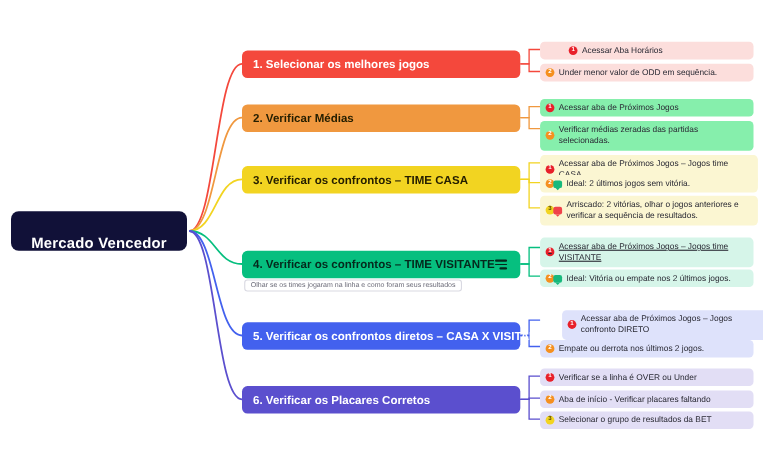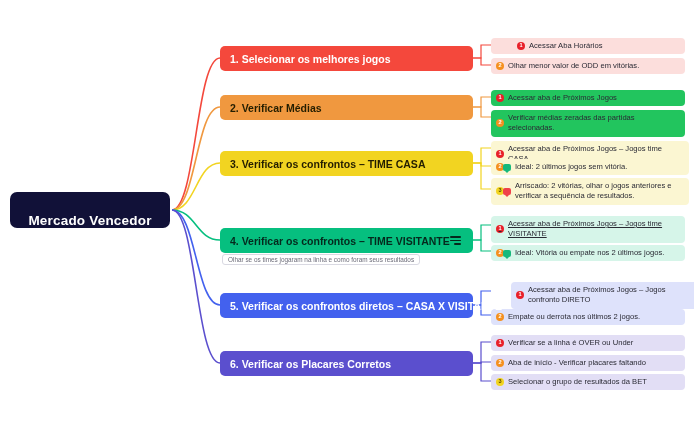--- a/index.html
+++ b/index.html
@@ -127,21 +127,21 @@
     border-right: 2px solid transparent;
     border-top: 2.5px solid currentColor;
   }
   .bubble.green { background: #17b97c; color: #17b97c; }
   .bubble.red   { background: #f0424a; color: #f0424a; }
 
   .icons { display: flex; align-items: center; gap: 0px; }
 
   
   .g1 { background: #fcdedc; }
-  .g2 { background: #22c55e; }
+  .g2 { background: #86efac; }
   .g3 { background: #fbf6d2; }
   .g4 { background: #d6f5e9; }
   .g5 { background: #dee2fb; }
   .g6 { background: #e2def5; }
 </style>
 </head>
 <body>
 
 <div id="canvas">
 
@@ -181,21 +181,21 @@
 
   <div class="branch b1">
     <span class="btxt">1. Selecionar os melhores jogos</span>
   </div>
   <div class="leaf g1" style="left:491px; top:38px; width:194px;padding-left:26px;">
     <span class="badge n1">1</span>
     <span class="ltxt">Acessar Aba Horários</span>
   </div>
   <div class="leaf g1" style="left:491px; top:58px; width:194px;">
     <span class="badge n2">2</span>
-    <span class="ltxt">Olhar menor valor de ODD em vitórias.</span>
+    <span class="ltxt">Under menor valor de ODD em sequência.</span>
   </div>
 
   <div class="branch b2">
     <span class="btxt">2. Verificar Médias</span>
   </div>
   <div class="leaf g2" style="left:491px; top:90px; width:194px;">
     <span class="badge n1">1</span>
     <span class="ltxt">Acessar aba de Próximos Jogos</span>
   </div>
   <div class="leaf g2" style="left:491px; top:110px; width:194px;">

